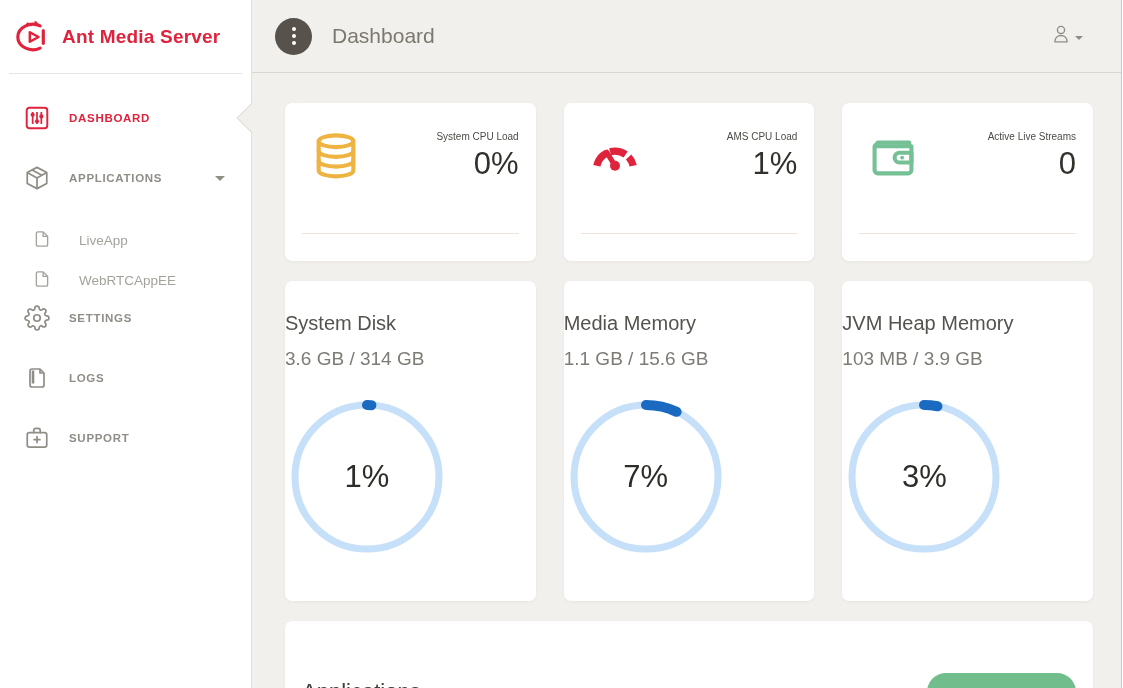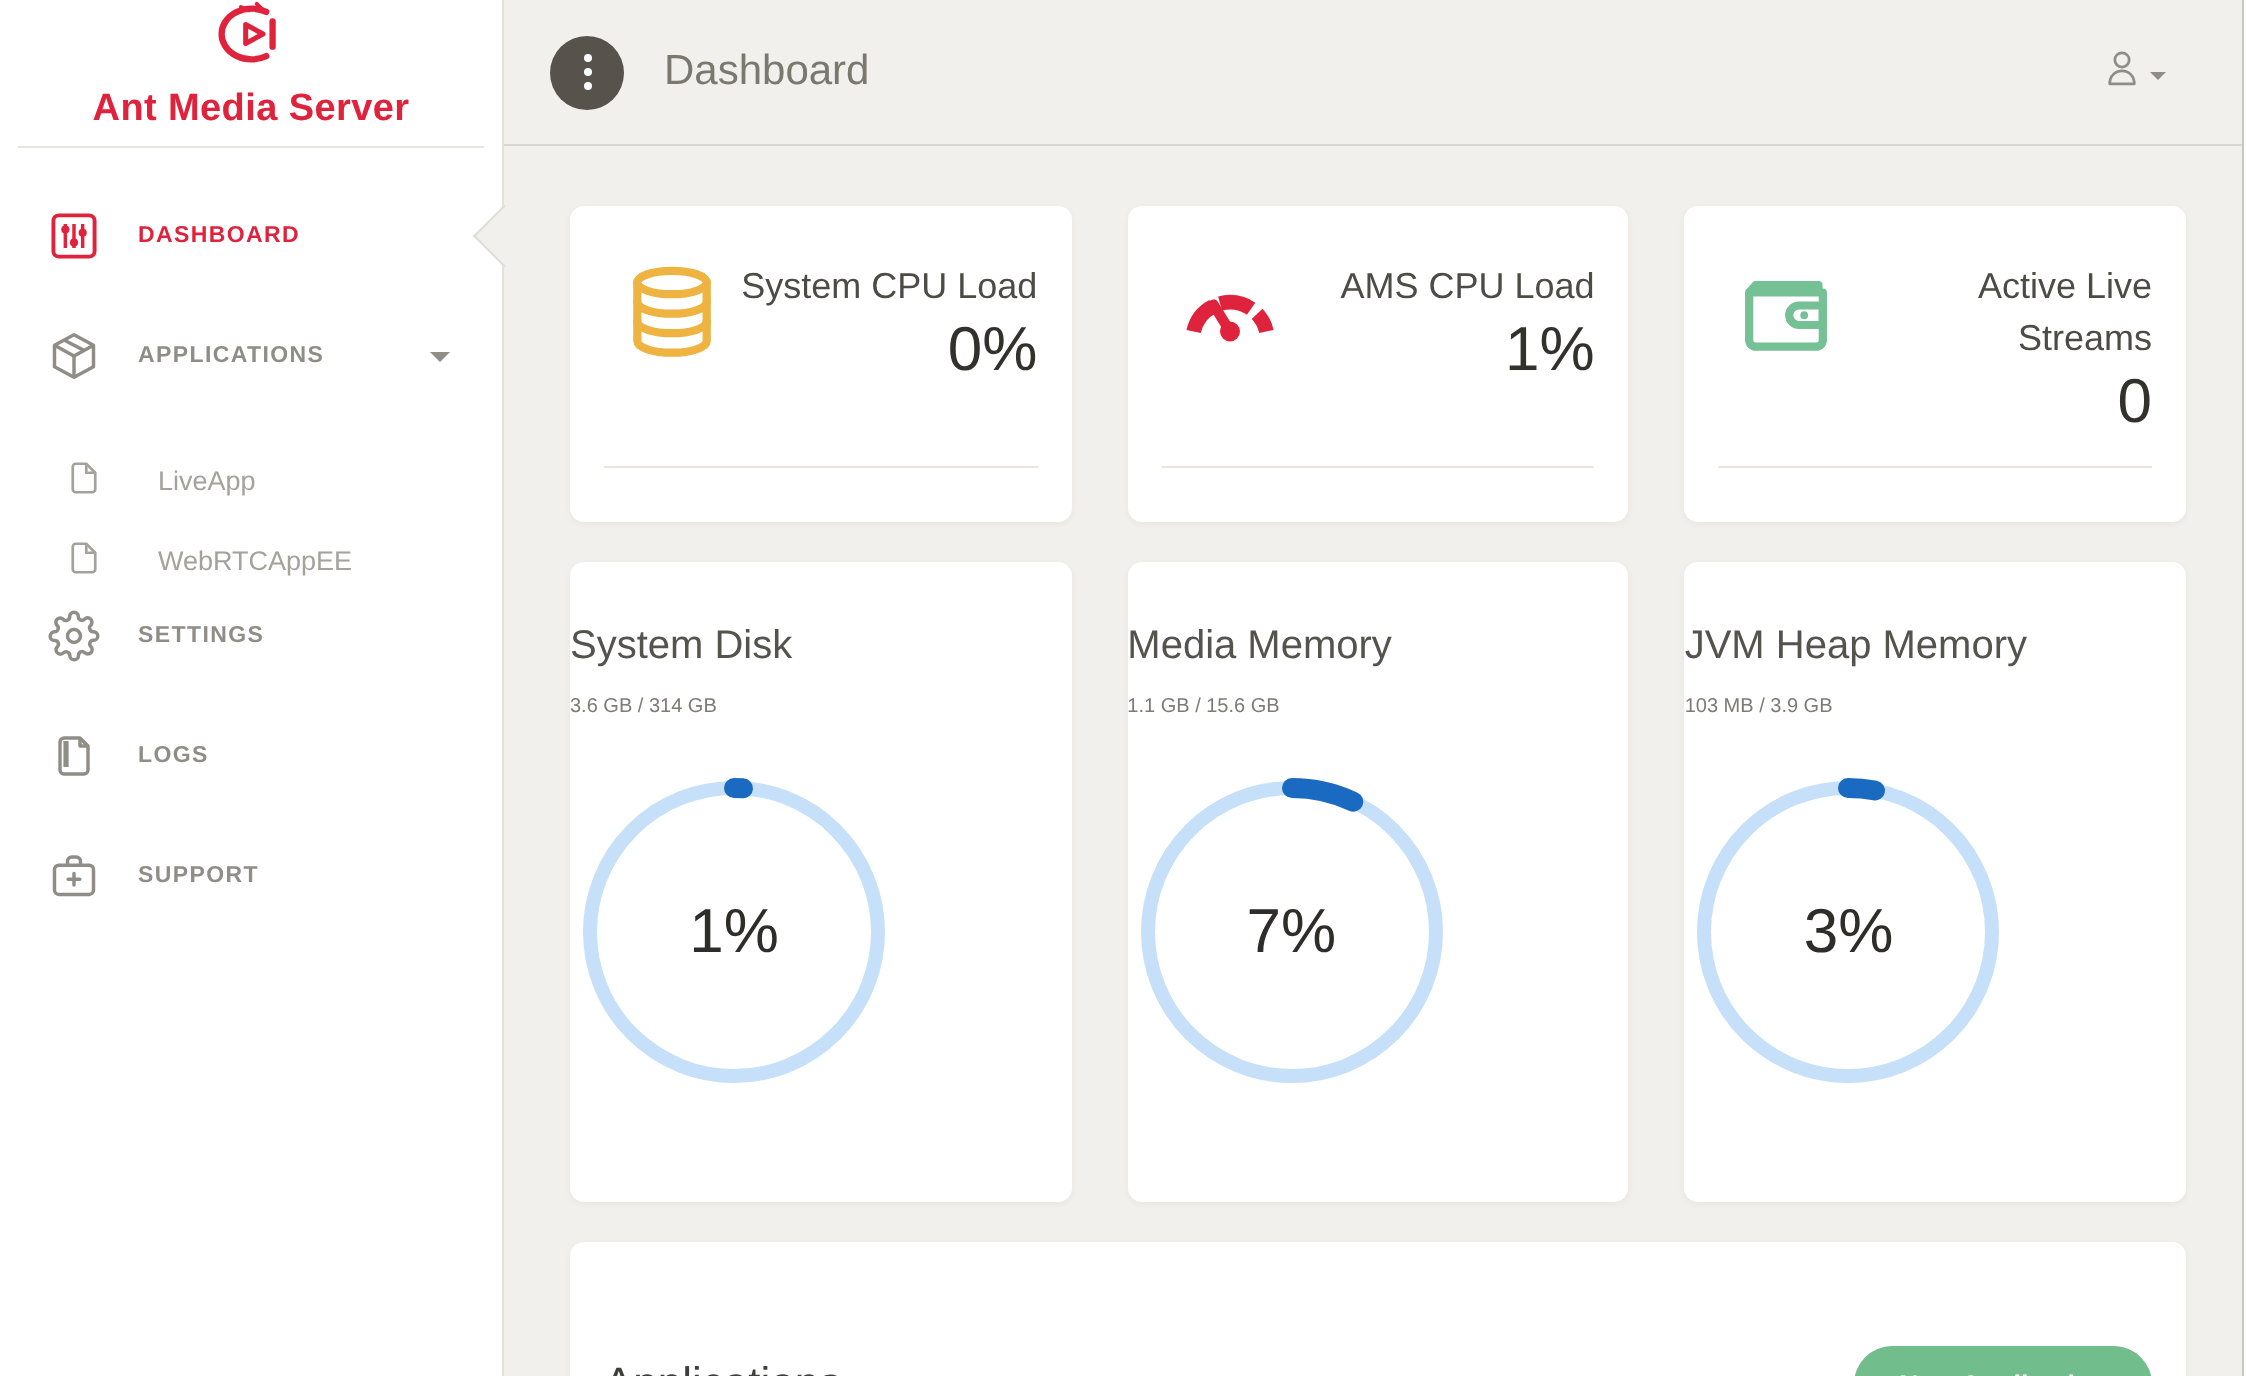--- a/index.html
+++ b/index.html
@@ -9,21 +9,21 @@
     background: #f2f0ec;
     font-family: "Liberation Sans", sans-serif;
     position: relative;
   }
 
   
   .sidebar {
     width: 252px; flex-shrink: 0; background: #ffffff;
     border-right: 1px solid #e3e1db; position: relative; z-index: 2;
   }
-  .logo-row { height: 73px; display: flex; align-items: center; padding: 0 14px; gap: 10px; flex-direction: column; }
+  .logo-row { height: 73px; display: flex; align-items: center; padding: 0 14px; gap: 10px; }
   .logo-mark svg { display: block; }
   .logo-text { color: var(--red); font-size: 19px; font-weight: 600; letter-spacing: .2px; }
   .logo-divider { border-top: 1px solid #e7e5e0; margin: 0 9px; }
 
   .nav { padding-top: 14px; }
   .nav-item {
     display: flex; align-items: center; height: 60px;
     padding-left: 24px; gap: 19px; cursor: pointer; position: relative;
     color: #8f8d86;
   }
@@ -70,32 +70,32 @@
   .grid3 { display: grid; grid-template-columns: repeat(3, 1fr); gap: 28px; }
 
   
   .stat-card {
     background: #fff; border-radius: 7px; height: 158px;
     padding: 27px 17px 0 17px; display: flex; flex-direction: column;
     box-shadow: 0 1px 3px rgba(80,75,60,.06);
   }
   .stat-top { display: flex; align-items: flex-start; padding-left: 8px; }
   .stat-right { margin-left: auto; text-align: right; }
-  .stat-label { font-size: 18px; line-height: 1.45; color: #4c4b45; }
+  .stat-label { font-size: 10px; line-height: 1.45; color: #4c4b45; }
   .stat-value { font-size: 31px; color: #32312c; font-weight: 500; margin-top: 1px; }
   .stat-divider { margin-top: auto; border-top: 1px solid #f0e3d9; margin-bottom: 27px; }
 
   
   .row2 { margin-top: 20px; }
   .gauge-card {
     background: #fff; border-radius: 7px; height: 320px; text-align: left;
     padding-top: 31px; box-shadow: 0 1px 3px rgba(80,75,60,.06);
   }
   .gauge-title { font-size: 20px; color: #54534d; }
-  .gauge-sub { font-size: 10px; color: #7d7b74; margin-top: 13px; }
+  .gauge-sub { font-size: 19px; color: #7d7b74; margin-top: 13px; }
   .gauge-wrap { margin-top: 25px; position: relative; display: inline-block; width: 164px; height: 164px; }
   .gauge-track { stroke: var(--ring); }
   .gauge-arc { stroke: var(--arc); }
   .gauge-value {
     position: absolute; inset: 0; display: flex; align-items: center; justify-content: center;
     font-size: 31px; color: #2e2d29;
   }
 
   
   .apps-panel {

